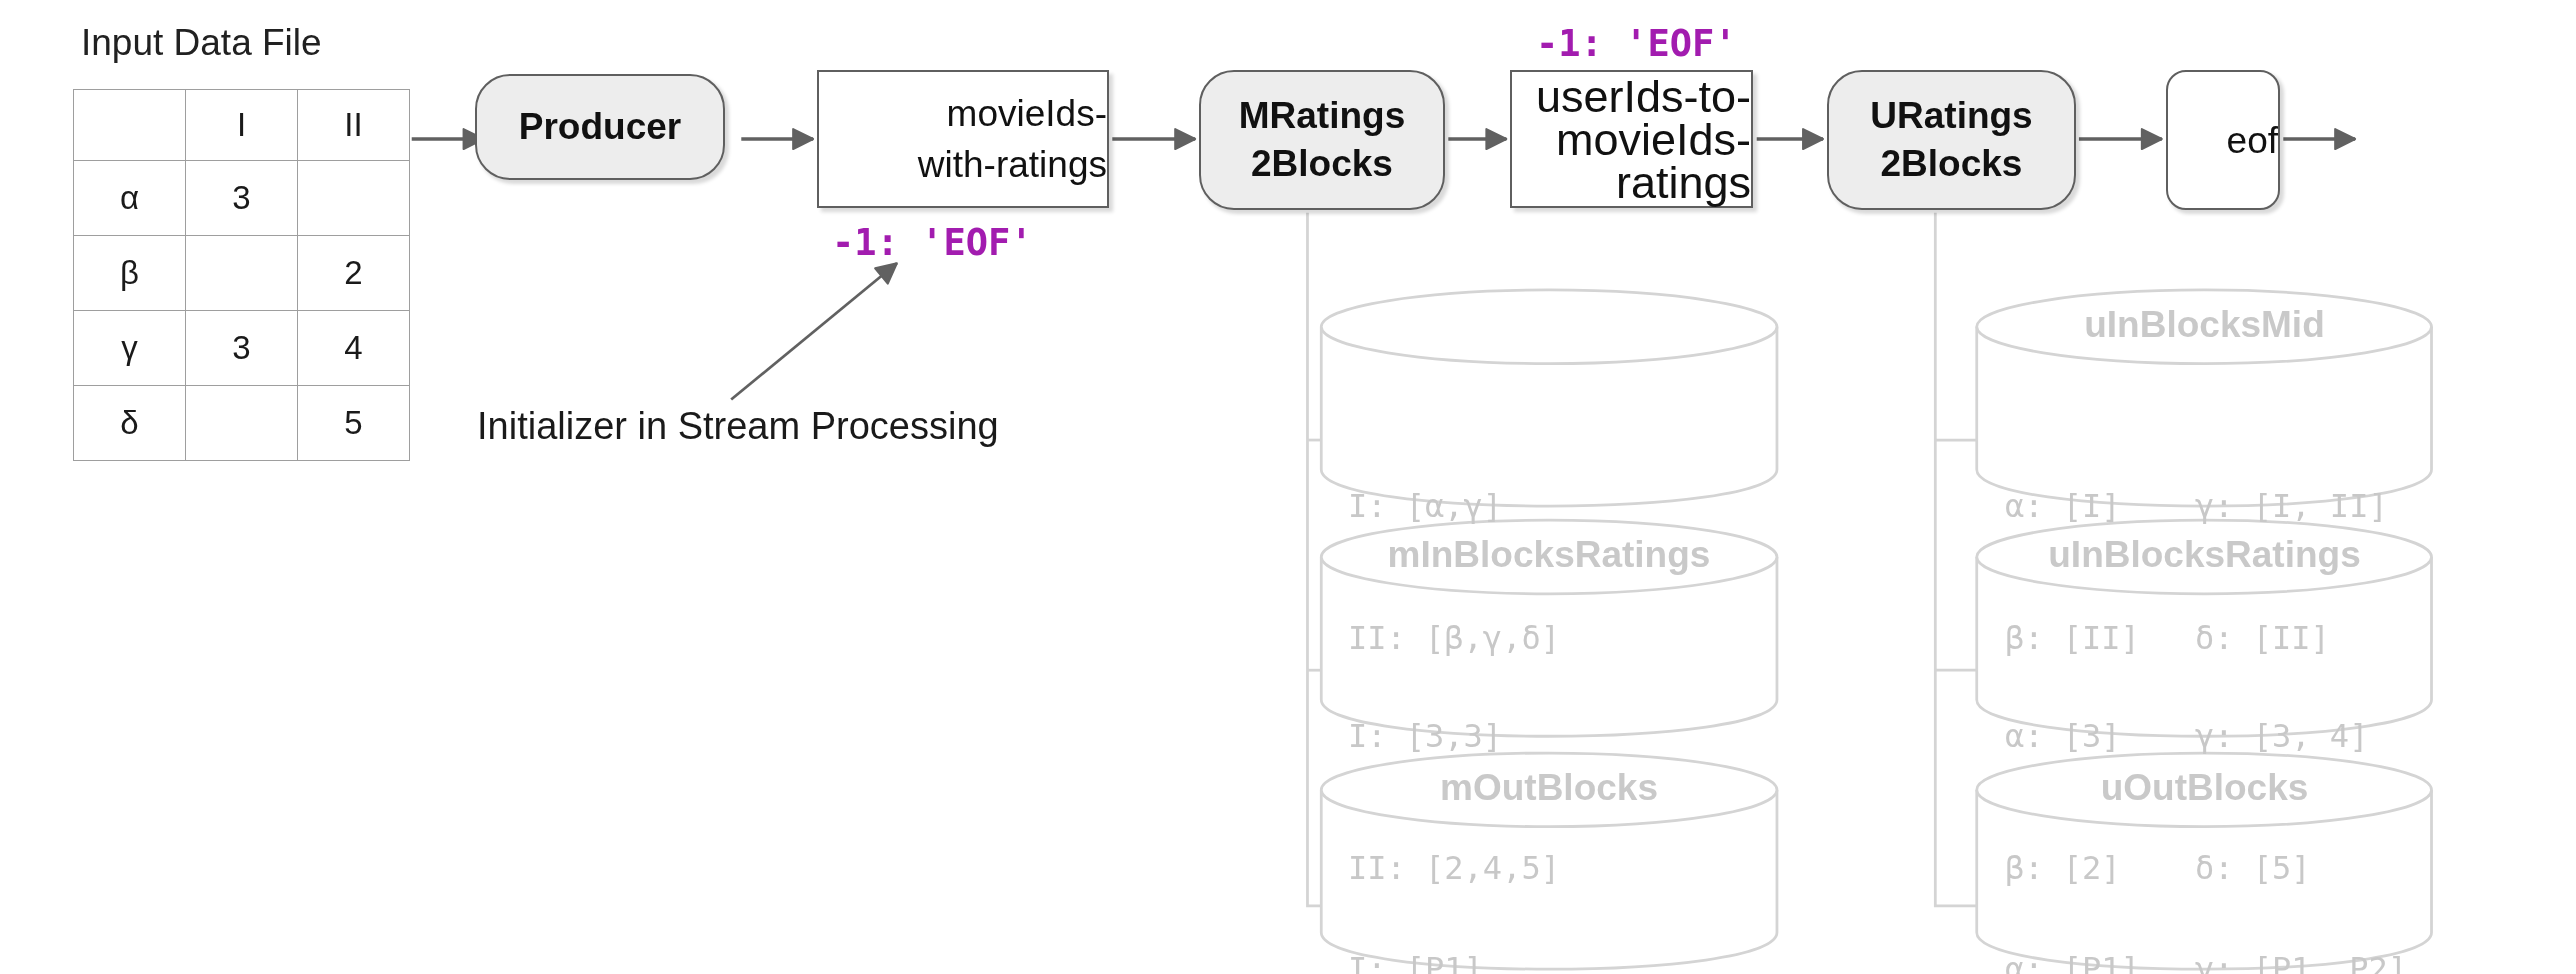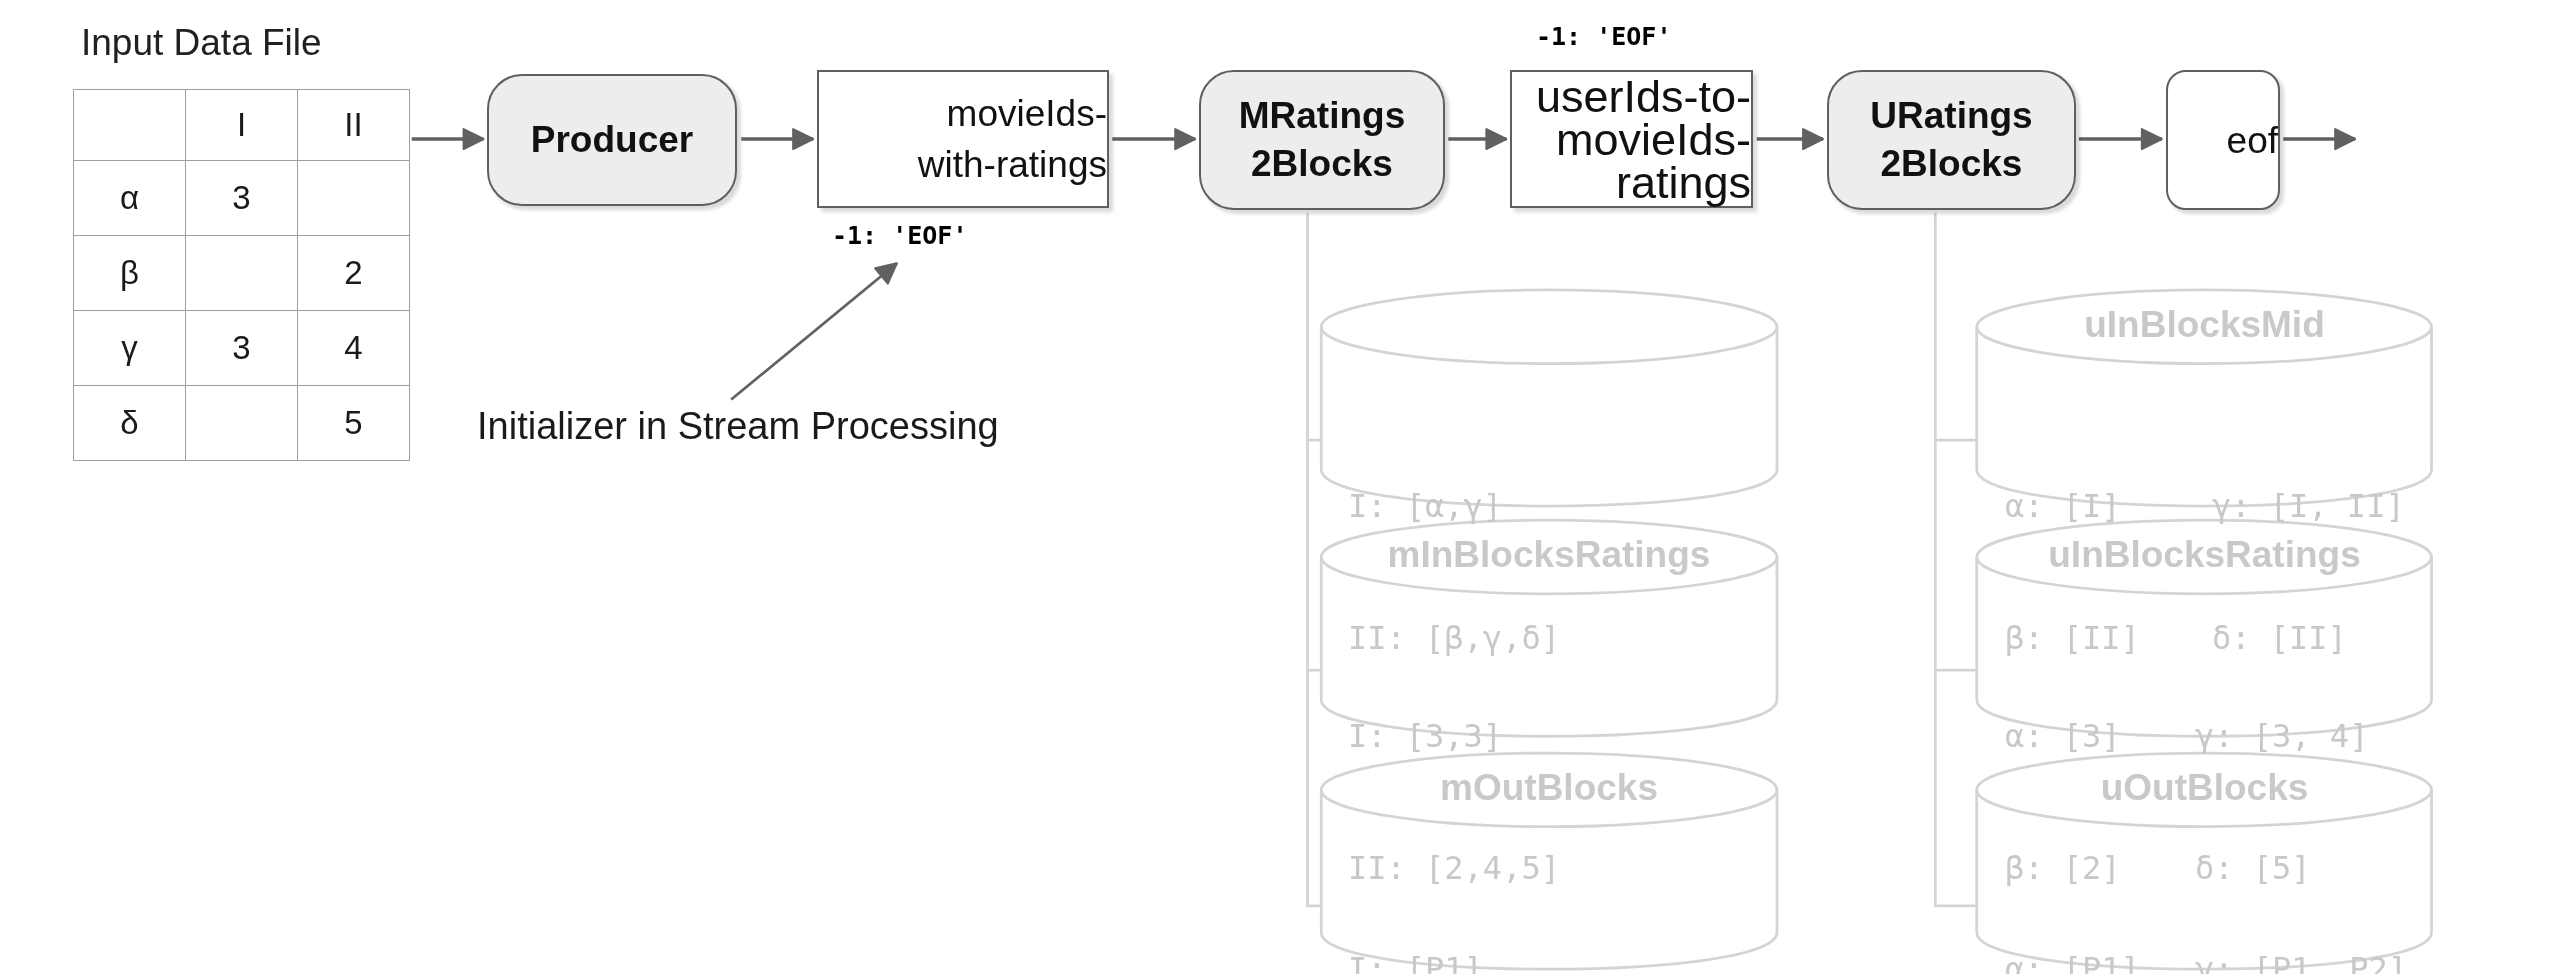--- a/index.html
+++ b/index.html
@@ -28,21 +28,21 @@
   .box.proc{
     background:#ededed;border-radius:35px;font-weight:bold;
     align-items:center;text-align:center;line-height:48px;
   }
   .box.queue{padding-left:28px;}
   .box.queue.center{padding-left:8px;align-items:flex-end;text-align:center;border-radius:20px;}
   .box.queue.three{font-size:45px;line-height:43px;padding-left:12px;}
   
   .red-note{
     font-family:"DejaVu Sans Mono", monospace;font-weight:bold;
-    font-size:25px;color:#000000;white-space:pre;
+    font-size:37px;color:#a21caf;white-space:pre;
   }
   .note-text{font-size:38px;color:#1a1a1a;}
   
   .store-title{
     font-weight:bold;font-size:37px;color:#c9c9c9;text-align:center;
   }
   .store-content{
     font-family:"DejaVu Sans Mono", monospace;font-size:32px;line-height:44px;
     color:#c8c8c8;white-space:pre;
   }
@@ -125,21 +125,21 @@
         <td>4</td>
       </tr>
       <tr>
         <td>δ</td>
         <td></td>
         <td>5</td>
       </tr>
     </tbody>
   </table>
 
-  <div class="abs box proc" style="left:439px;top:74px;width:250px;height:132px;">
+  <div class="abs box proc" style="left:427px;top:74px;width:250px;height:106px;">
     <div>Producer</div>
   </div>
 
   <div class="abs box queue" style="left:769px;top:70px;width:292px;height:138px;">
     <div>movieIds-</div>
     <div>with-ratings</div>
   </div>
 
   <div class="abs box proc" style="left:1151px;top:70px;width:246px;height:140px;">
     <div>MRatings</div>
@@ -178,21 +178,21 @@
     <div>II: [2,4,5]</div>
   </div>
 
   <div class="abs store-title" style="left:1273px;top:767px;width:456px;">mOutBlocks</div>
   <div class="abs store-content" style="left:1300px;top:859px;">
     <div>I: [P1]</div>
     
   </div>
 
   <div class="abs store-title" style="left:1929px;top:304px;width:455px;">uInBlocksMid</div>
-  <div class="abs store-content store-cols" style="left:1957px;top:396px;gap:17px;">
+  <div class="abs store-content store-cols" style="left:1957px;top:396px;">
     <div class="c1">
       <div>α: [I]</div>
       <div>β: [II]</div>
     </div>
     <div>
       <div>γ: [I, II]</div>
       <div>δ: [II]</div>
     </div>
   </div>
 

